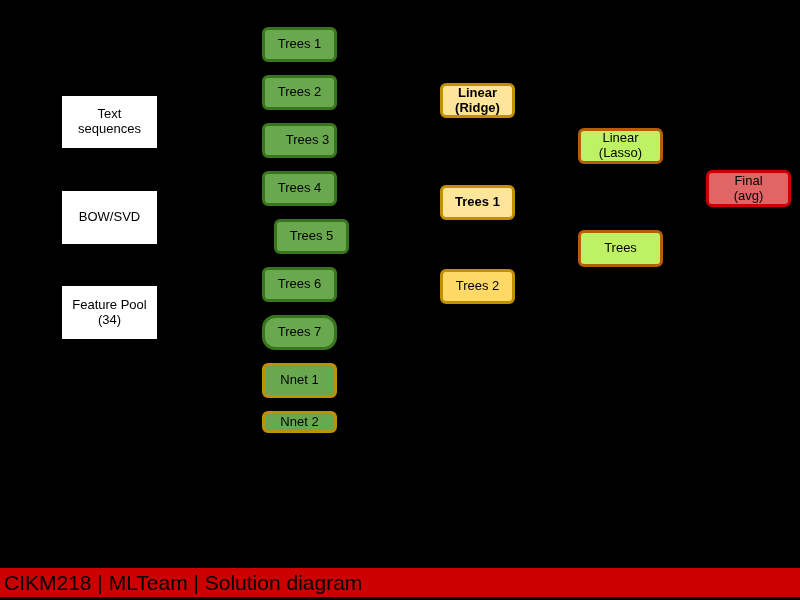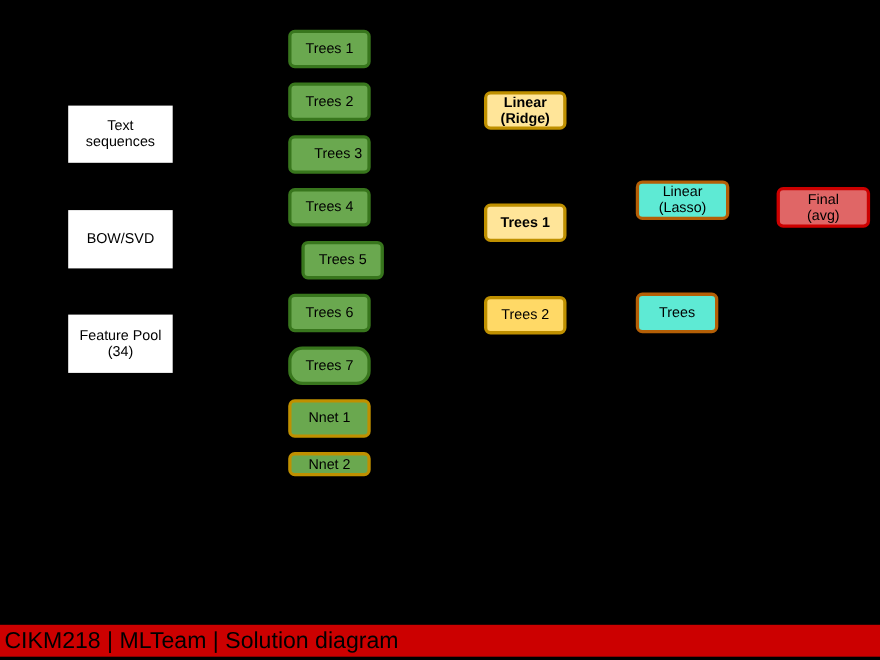--- a/index.html
+++ b/index.html
@@ -43,23 +43,22 @@
   .yellow-light-box {
     background: #ffe599;
     border: 3px solid #bf9000;
     font-weight: bold;
   }
   .yellow-box {
     background: #ffd966;
     border: 3px solid #bf9000;
   }
   .orange-box {
-    background: #5eead4;
+    background: #bef264;
     border: 3px solid #b45f06;
-    margin-top: 36px;
   }
   .red-box {
     background: #e06666;
     border: 3px solid #cc0000;
     padding: 0 14px;
   }
   
   .n-textseq  { left: 62px;  top: 96px;  width: 95px; height: 52px; }
   .n-bowsvd   { left: 62px;  top: 191px; width: 95px; height: 53px; }
   .n-featpool { left: 62px;  top: 286px; width: 95px; height: 53px; }
@@ -72,21 +71,21 @@
   .n-t6 { left: 262px; top: 267px; width: 75px; height: 35px; }
   .n-t7 { left: 262px; top: 315px; width: 75px; height: 35px; border-radius: 13px; }
   .n-n1 { left: 262px; top: 363px; width: 75px; height: 35px; }
   .n-n2 { left: 262px; top: 411px; width: 75px; height: 22px; }
   
   .n-ridge  { left: 440px; top: 83px;  width: 75px; height: 35px; }
   .n-l2t1   { left: 440px; top: 185px; width: 75px; height: 35px; }
   .n-l2t2   { left: 440px; top: 269px; width: 75px; height: 35px; }
   
   .n-lasso  { left: 578px; top: 128px; width: 85px; height: 36px; }
-  .n-l3tr   { left: 578px; top: 230px; width: 75px; height: 37px; }
+  .n-l3tr   { left: 578px; top: 230px; width: 85px; height: 37px; }
   
   .n-final  { left: 706px; top: 170px; width: 85px; height: 37px; }
   
   .footer-bar {
     position: absolute;
     left: 0; top: 568px;
     width: 800px; height: 29px;
     background: #cc0000;
     display: flex;
     align-items: center;

